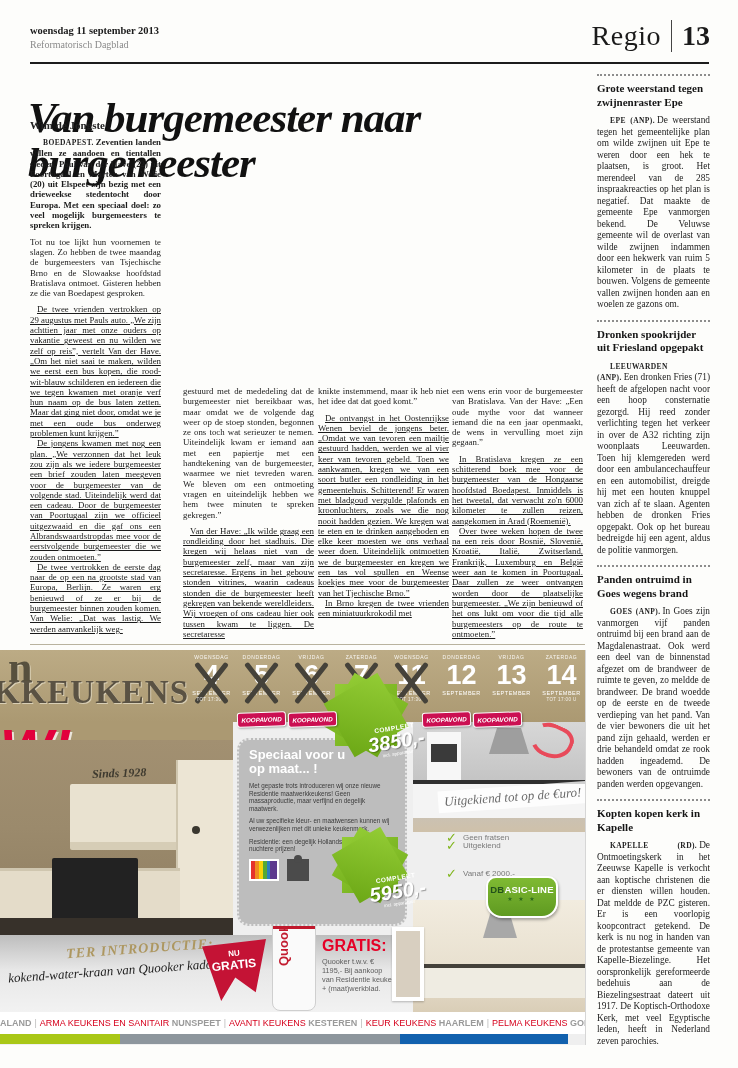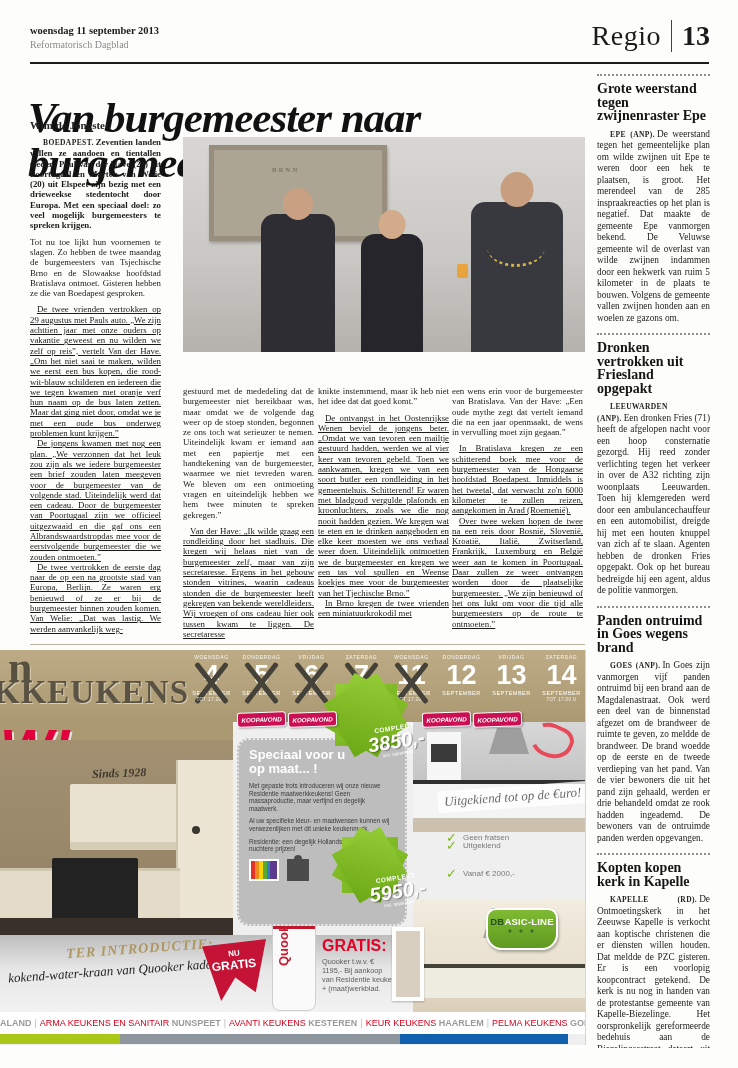--- a/index.html
+++ b/index.html
@@ -50,21 +50,21 @@
   .glass{position:absolute;left:-14px;top:62px;width:11px;height:14px;background:#e8a33c;border-radius:2px;}
   .caption{left:183px;top:357px;width:402px;font-family:"Liberation Sans","DejaVu Sans",sans-serif;
            font-size:9px;line-height:11.5px;font-weight:bold;color:#222;}
   .caption .cap-label{font-size:7.5px;letter-spacing:.4px;}
   .caption .credit{font-weight:normal;color:#8f8f8f;}
   .bottomrule{left:30px;top:644px;width:555px;height:1px;background:#b9b39f;}
 
   
   .sidebar{left:597px;top:72px;width:113px;height:976px;overflow:hidden;}
   .side-rule{border-top:2px dotted #8d8d8d;margin:2px 0 6px 0;}
-  .side-title{font-size:14px;line-height:13.5px;font-weight:bold;margin:0 0 6px 0;color:#151515;}
+  .side-title{font-size:11px;line-height:13.5px;font-weight:bold;margin:0 0 6px 0;color:#151515;}
   .side-body{font-size:9.3px;line-height:11.5px;text-align:justify;margin:0 0 9px 0;color:#222;}
   .side-body .dateline{margin-right:2px;}
 
   
   .ad{left:0;top:650px;width:585px;height:395px;overflow:hidden;background:#efefef;
       border-right:1px solid #d6d6d6;font-family:"Liberation Sans","DejaVu Sans",sans-serif;}
   .tanband{position:absolute;left:0;top:0;width:585px;height:72px;
            background:linear-gradient(180deg,#bcab85,#ab9972);}
   .tanleft{position:absolute;left:0;top:72px;width:233px;height:18px;background:#ab9972;}
   .logo-top{position:absolute;left:8px;top:-8px;font-family:"Liberation Serif",serif;font-weight:bold;
@@ -138,21 +138,21 @@
   .ribbon{position:absolute;left:118px;top:2px;width:34px;height:26px;border:4px solid #e84a5a;
           border-radius:50% 40% 60% 50%;border-left-color:transparent;transform:rotate(24deg);}
   .script-offer{position:absolute;left:438px;top:136px;width:142px;padding:4px 6px;z-index:5;
       background:rgba(255,255,255,.78);transform:rotate(-4deg);
       font-family:"Liberation Serif",serif;font-style:italic;font-size:13px;line-height:14px;color:#6b6b6b;}
   .check{position:absolute;left:446px;font-size:8px;color:#7a7a7a;z-index:5;}
   .check .mk{color:#7fb51b;font-size:13px;font-weight:bold;margin-right:6px;vertical-align:-2px;}
   .c1{top:180px;} .c2{top:188px;text-align:right;} .c3{top:216px;}
   .shield{position:absolute;left:486px;top:226px;width:68px;height:38px;z-index:6;text-align:center;
           background:linear-gradient(180deg,#7fba33,#5f9a21);border:2px solid #fff;
-          border-radius:10px 10px 16px 16px;box-shadow:1px 2px 3px rgba(0,0,0,.3);color:#fff;margin-top:32px;}
+          border-radius:10px 10px 16px 16px;box-shadow:1px 2px 3px rgba(0,0,0,.3);color:#fff;}
   .shield .nm{font-size:9.5px;font-weight:900;letter-spacing:.2px;margin-top:6px;}
   .shield .nm b{color:#23511b;}
   .shield .st{font-size:6px;color:#2e6b1e;letter-spacing:2px;}
   .kitchen-br{position:absolute;left:413px;top:250px;width:172px;height:114px;overflow:hidden;
               background:linear-gradient(180deg,#f2ecdf 0%,#e8e0cf 60%,#d9cdb6 100%);}
   .kitchen-br .hood3{position:absolute;left:70px;top:8px;width:34px;height:30px;background:#a8a8a8;
                      clip-path:polygon(26% 0,74% 0,100% 100%,0 100%);}
   .kitchen-br .cabs3{position:absolute;left:0;top:64px;width:172px;height:30px;background:#efece2;
                      border-top:4px solid #44413a;}
   
@@ -204,59 +204,43 @@
   <div class="abs byline">Wim de Jongste</div>
 
   <div class="abs col col1">
     <p class="lead"><span class="dateline">BOEDAPEST.</span><span>Zeventien landen willen ze aandoen en tientallen steden. Paul van der Have (22) uit Poortugaal en Marten van Welie (20) uit Elspeet zijn bezig met een drieweekse stedentocht door Europa. Met een speciaal doel: zo veel mogelijk burgemeesters te spreken krijgen.</span></p>
     <p>Tot nu toe lijkt hun voornemen te slagen. Zo hebben de twee maandag de burgemeesters van Tsjechische Brno en de Slowaakse hoofdstad Bratislava ontmoet. Gisteren hebben ze die van Boedapest gesproken.</p>
     <p class="ind">De twee vrienden vertrokken op 29 augustus met Pauls auto. „We zijn achttien jaar met onze ouders op vakantie geweest en nu wilden we zelf op reis”, vertelt Van der Have. „Om het niet saai te maken, wilden we eerst een bus kopen, die rood-wit-blauw schilderen en iedereen die we tegen kwamen met oranje verf hun naam op de bus laten zetten. Maar dat ging niet door, omdat we je met een oude bus onderweg problemen kunt krijgen.”</p>
     <p class="ind">De jongens kwamen met nog een plan. „We verzonnen dat het leuk zou zijn als we iedere burgemeester een brief zouden laten meegeven voor de burgemeester van de volgende stad. Uiteindelijk werd dat een cadeau. Door de burgemeester van Poortugaal zijn we officieel uitgezwaaid en die gaf ons een Albrandswaardstropdas mee voor de eerstvolgende burgemeester die we zouden ontmoeten.”</p>
     <p class="ind">De twee vertrokken de eerste dag naar de op een na grootste stad van Europa, Berlijn. Ze waren erg benieuwd of ze er bij de burgemeester binnen zouden komen. Van Welie: „Dat was lastig. We werden aanvankelijk weg-</p>
   </div>
 
-  <div class="abs photo">
-    <div class="painting">
-      <span class="photo-sign">BRNN</span>
-    </div>
-    <div class="fig fig1">
-        <div class="head"></div>
-      </div>
-    <div class="fig fig2">
-        <div class="head"></div>
-      </div>
-    <div class="fig fig3">
-      <div class="head"></div>
-      <div class="chain"></div>
-      <div class="glass"></div>
-    </div>
-  </div>
 
   <div class="abs col col2">
     <p>gestuurd met de mededeling dat de burgemeester niet bereikbaar was, maar omdat we de volgende dag weer op de stoep stonden, begonnen ze ons toch wat serieuzer te nemen. Uiteindelijk kwam er iemand aan met een papiertje met een handtekening van de burgemeester, waarmee we niet tevreden waren. We bleven om een ontmoeting vragen en uiteindelijk hebben we hem twee minuten te spreken gekregen.”</p>
     <p class="ind">Van der Have: „Ik wilde graag een rondleiding door het stadhuis. Die kregen wij helaas niet van de burgemeester zelf, maar van zijn secretaresse. Ergens in het gebouw stonden vitrines, waarin cadeaus stonden die de burgemeester heeft gekregen van bekende wereldleiders. Wij vroegen of ons cadeau hier ook tussen kwam te liggen. De secretaresse</p>
   </div>
   <div class="abs col col3">
     <p>knikte instemmend, maar ik heb niet het idee dat dat goed komt.”</p>
     <p class="ind">De ontvangst in het Oostenrijkse Wenen beviel de jongens beter. „Omdat we van tevoren een mailtje gestuurd hadden, werden we al vier keer van tevoren gebeld. Toen we aankwamen, kregen we van een soort butler een rondleiding in het gemeentehuis. Schitterend! Er waren met bladgoud vergulde plafonds en kroonluchters, zoals we die nog nooit hadden gezien. We kregen wat te eten en te drinken aangeboden en elke keer moesten we ons verhaal weer doen. Uiteindelijk ontmoetten we de burgemeester en kregen we een tas vol spullen en Weense koekjes mee voor de burgemeester van het Tjechische Brno.”</p>
     <p class="ind">In Brno kregen de twee vrienden een miniatuurkrokodil met</p>
   </div>
   <div class="abs col col4">
-    <p>een wens erin voor de burgemeester van Bratislava. Van der Have: „Een oude mythe zegt dat vertelt iemand die na een jaar openmaakt, de wens in vervulling moet zijn gegaan.”</p>
+    <p>een wens erin voor de burgemeester van Bratislava. Van der Have: „Een oude mythe voor dat wanneer iemand die na een jaar openmaakt, de wens in vervulling moet zijn gegaan.”</p>
     <p class="ind">In Bratislava kregen ze een schitterend boek mee voor de burgemeester van de Hongaarse hoofdstad Boedapest. Inmiddels is het tweetal, dat verwacht zo'n 6000 kilometer te zullen reizen, aangekomen in Arad (Roemenië).</p>
     <p class="ind">Over twee weken hopen de twee na een reis door Bosnië, Slovenië, Kroatië, Italië, Zwitserland, Frankrijk, Luxemburg en België weer aan te komen in Poortugaal. Daar zullen ze weer ontvangen worden door de plaatselijke burgemeester. „We zijn benieuwd of het ons lukt om voor die tijd alle burgemeesters op de route te ontmoeten.”</p>
   </div>
   <div class="abs bottomrule"></div>
 
   <div class="abs sidebar">
     <div class="side-rule"></div>
     <h3 class="side-title">Grote weerstand tegen zwijnenraster Epe</h3>
     <p class="side-body"><span class="dateline">EPE (ANP).</span><span>De weerstand tegen het gemeentelijke plan om wilde zwijnen uit Epe te weren door een hek te plaatsen, is groot. Het merendeel van de 285 inspraakreacties op het plan is negatief. Dat maakte de gemeente Epe vanmorgen bekend. De Veluwse gemeente wil de overlast van wilde zwijnen indammen door een hekwerk van ruim 5 kilometer in de plaats te bouwen. Volgens de gemeente vallen zwijnen honden aan en woelen ze gazons om.</span></p>
     <div class="side-rule"></div>
-    <h3 class="side-title">Dronken vertrokken uit Friesland opgepakt</h3>
+    <h3 class="side-title">Dronken spookrijder uit Friesland opgepakt</h3>
     <p class="side-body"><span class="dateline">LEEUWARDEN (ANP).</span><span>Een dronken Fries (71) heeft de afgelopen nacht voor een hoop consternatie gezorgd. Hij reed zonder verlichting tegen het verkeer in over de A32 richting zijn woonplaats Leeuwarden. Toen hij klemgereden werd door een ambulancechauffeur en een automobilist, dreigde hij met een houten knuppel van zich af te slaan. Agenten hebben de dronken Fries opgepakt. Ook op het bureau bedreigde hij een agent, aldus de politie vanmorgen.</span></p>
     <div class="side-rule"></div>
     <h3 class="side-title">Panden ontruimd in Goes wegens brand</h3>
     <p class="side-body"><span class="dateline">GOES (ANP).</span><span>In Goes zijn vanmorgen vijf panden ontruimd bij een brand aan de Magdalenastraat. Ook werd een deel van de binnenstad afgezet om de brandweer de ruimte te geven, zo meldde de brandweer. De brand woedde op de eerste en de tweede verdieping van het pand. Van de vier bewoners die uit het pand zijn gehaald, werden er drie behandeld omdat ze rook hadden ingeademd. De bewoners van de ontruimde panden werden opgevangen.</span></p>
     <div class="side-rule"></div>
     <h3 class="side-title">Kopten kopen kerk in Kapelle</h3>
     <p class="side-body"><span class="dateline">KAPELLE (RD).</span><span>De Ontmoetingskerk in het Zeeuwse Kapelle is verkocht aan koptische christenen die er diensten willen houden. Dat meldde de PZC gisteren. Er is een voorlopig koopcontract getekend. De kerk is nu nog in handen van de protestantse gemeente van Kapelle-Biezelinge. Het oorspronkelijk gereformeerde bedehuis aan de Biezelingsestraat dateert uit 1917. De Koptisch-Orthodoxe Kerk, met veel Egyptische leden, heeft in Nederland zeven parochies.</span></p>
 
   </div>
 

